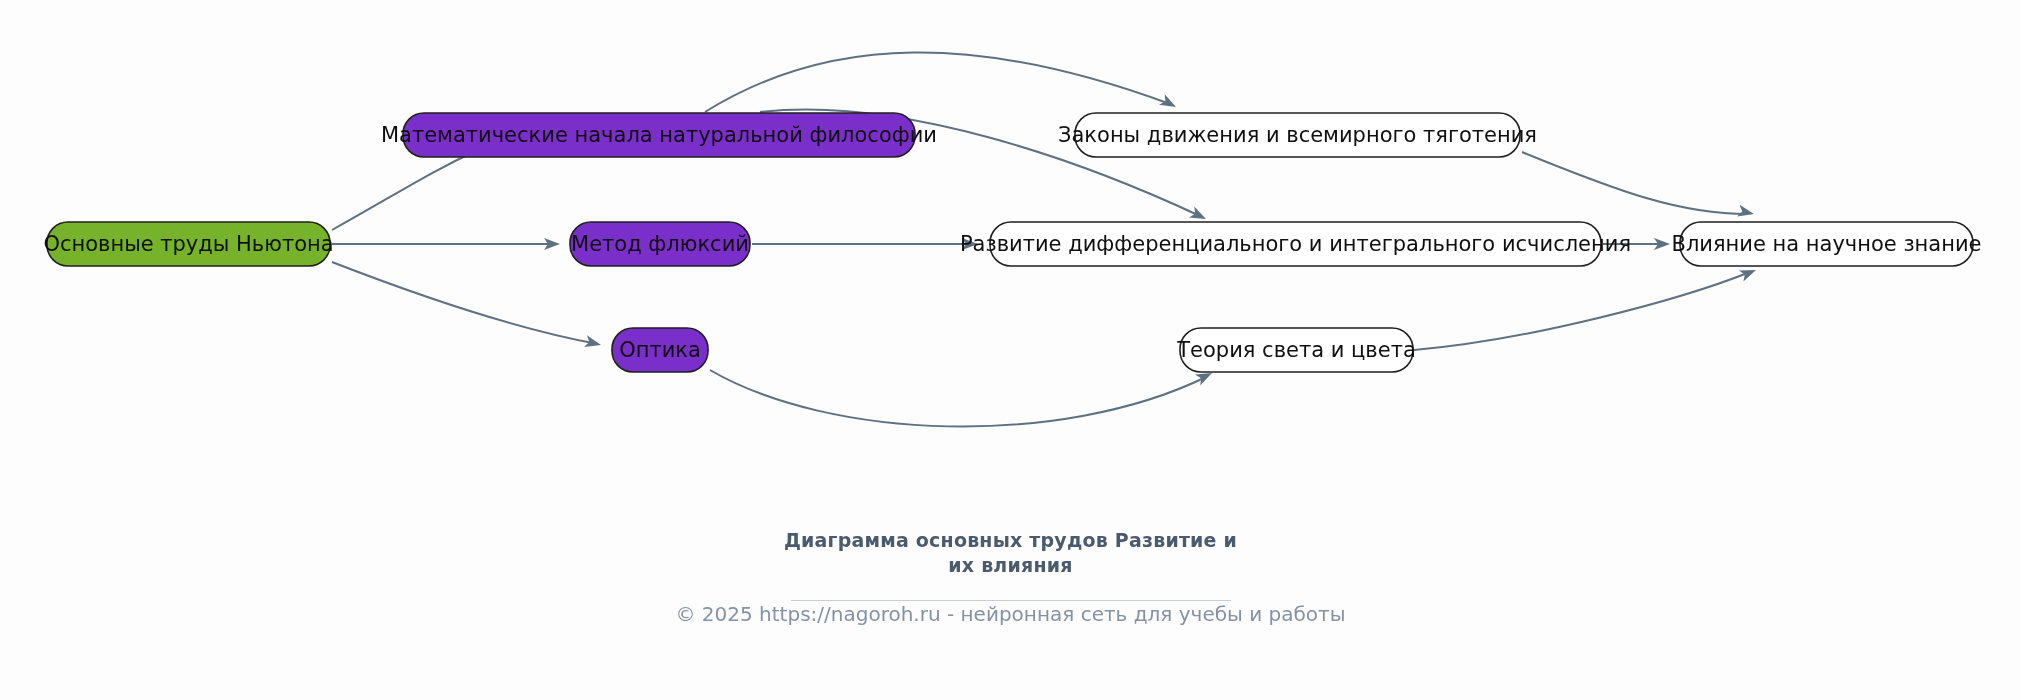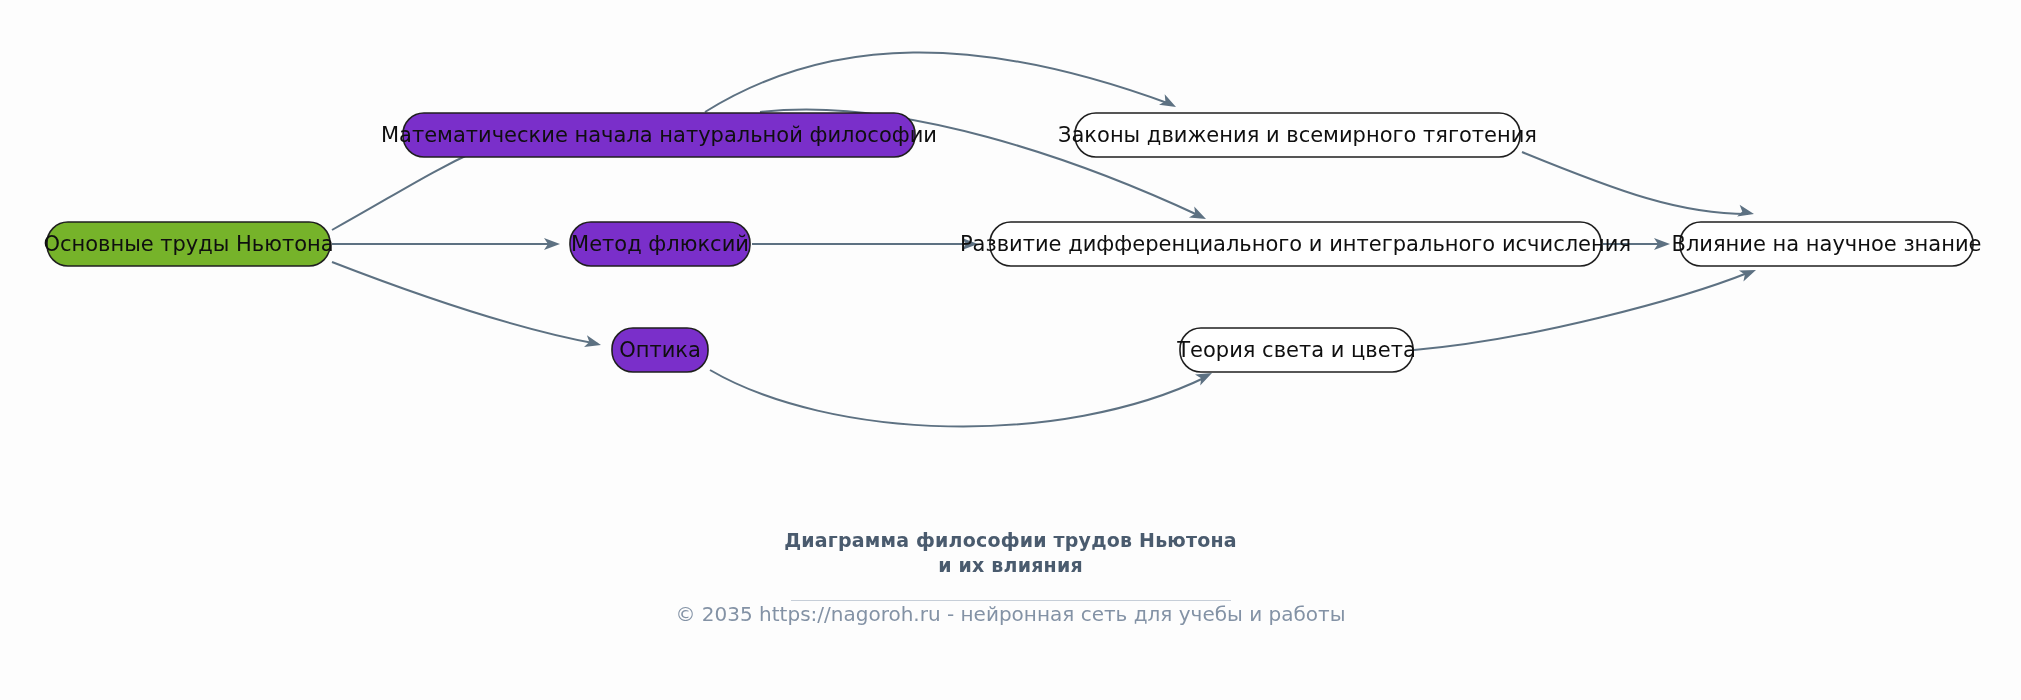--- a/index.html
+++ b/index.html
@@ -167,19 +167,19 @@
           <text class="node-label" x="1296.5" y="351">Теория света и цвета</text>
         </g>
         <g class="node node-effect">
           <rect class="node-shape" x="1680" y="222" width="293" height="44" rx="20.952380952380953" ry="20.952380952380953"></rect>
           <text class="node-label" x="1826.5" y="245">Влияние на научное знание</text>
         </g>
       </g>
   </svg>
 
   <div class="caption-block">
-    <div class="caption-title">Диаграмма философии трудов Ньютона и их влияния</div>
+    <div class="caption-title">Диаграмма основных трудов Развитие и их влияния</div>
     <div class="caption-rule"></div>
   </div>
 
-  <div class="footer-text">© 2035 https://nagoroh.ru - нейронная сеть для учебы и работы</div>
+  <div class="footer-text">© 2025 https://nagoroh.ru - нейронная сеть для учебы и работы</div>
 
 </div>
 
 </body></html>

